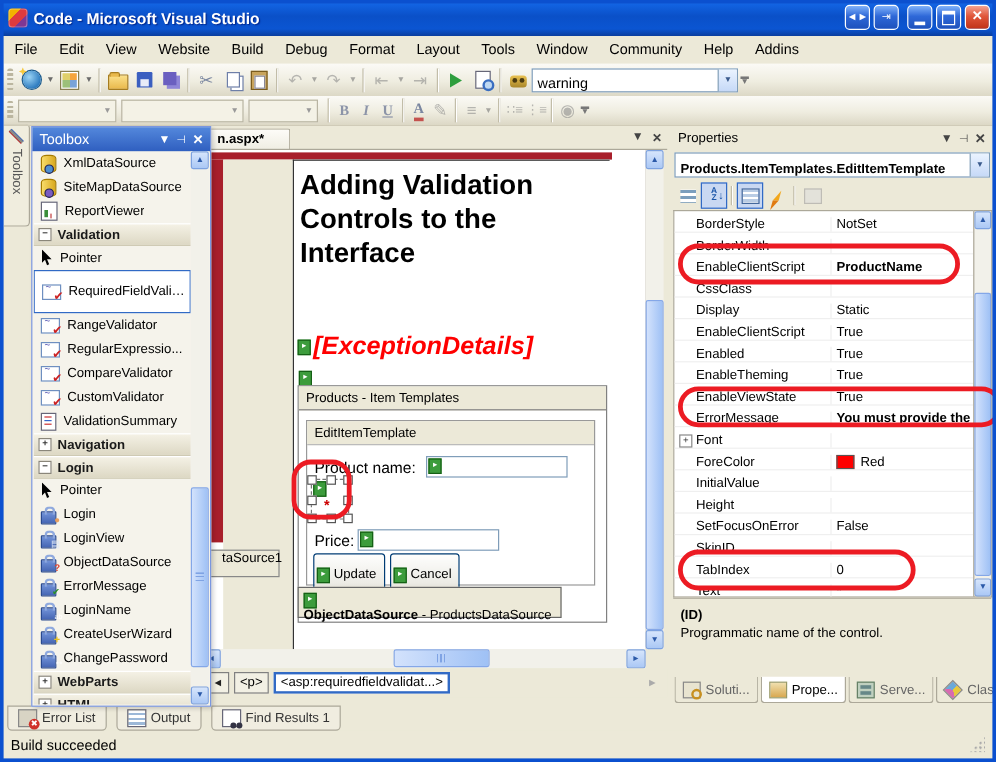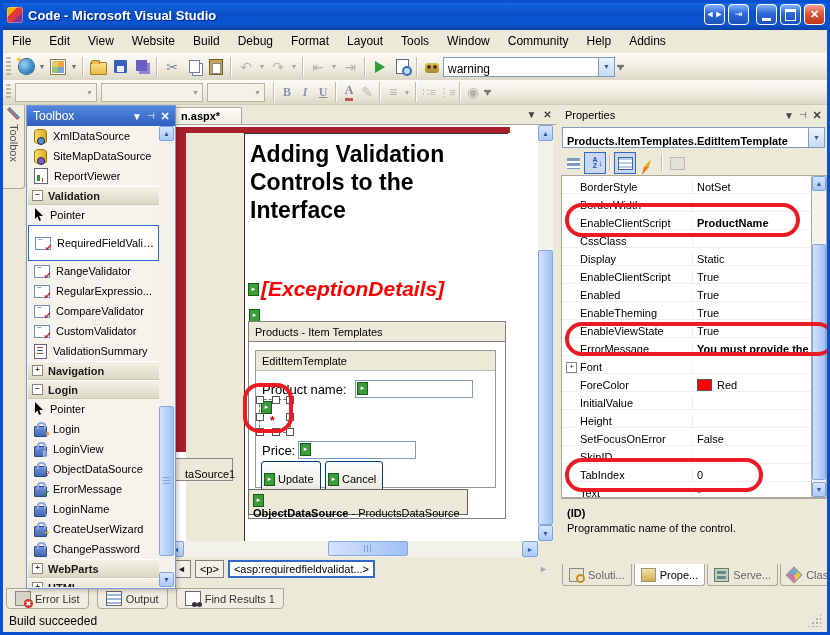--- a/index.html
+++ b/index.html
@@ -138,21 +138,21 @@
   .prodhdr{height:19px;background:#ECE9D8;border-bottom:1px solid #808080;font-size:11px;display:flex;align-items:center;padding-left:6px}
   .eitbox{position:absolute;left:6px;top:28px;width:239px;height:136px;border:1px solid #999;background:#fff}
   .eithdr{height:19px;background:#ECE9D8;border-bottom:1px solid #BBB;font-size:11px;display:flex;align-items:center;padding-left:6px}
   .flabel{position:absolute;font-size:13px;color:#000}
   .tbox{position:absolute;height:18px;background:#fff;border:1px solid #7F9DB9;box-sizing:border-box;display:flex;align-items:flex-start;padding:1px}
   .valsel{position:absolute;left:3px;top:48px;width:30px;height:32px;border:1px dashed #777}
   .h7{position:absolute;width:6px;height:6px;background:#fff;border:1px solid #555}
   .vstar{position:absolute;left:10px;top:14px;color:#C00;font-size:12px;font-weight:bold}
   .xpbtn{position:absolute;height:36px;border:1px solid #003C74;border-radius:3px;background:linear-gradient(#FEFEFD,#ECEBE5 70%,#D8D4C8);font-size:11px;display:flex;align-items:center;padding:0 6px 0 2px;box-sizing:border-box}
   .odsbox{position:absolute;left:3px;top:355px;width:220px;height:26px;background:#ECE9D8;border:1px solid #666;font-size:11px;padding:2px 0 0 4px;box-sizing:border-box}
-  .partialbox{position:absolute;left:-18px;top:333px;width:83px;height:23px;background:#ECE9D8;border:1px solid #888;font-size:11px;display:flex;align-items:flex-end;padding-left:34px;box-sizing:border-box}
+  .partialbox{position:absolute;left:-18px;top:333px;width:83px;height:23px;background:#ECE9D8;border:1px solid #888;font-size:11px;display:flex;align-items:flex-start;padding-left:34px;box-sizing:border-box}
   
   .tagnav{position:absolute;left:0;top:450px;width:388px;height:24px;background:#ECE9D8;display:flex;align-items:center}
   .tagbtn{height:18px;border:1px solid #808080;background:#F2F0E4;font-size:11px;display:flex;align-items:center;padding:0 4px;margin-left:4px;white-space:nowrap;box-sizing:border-box}
   .tagbtn.sel{background:#fff;border:2px solid #316AC5}
   .tagarr{font-size:9px;color:#222}
   .tagarr.pale{color:#AAA;border:none;background:none}
 
   
   .props{position:absolute;left:560px;top:105px;width:267px;height:482px;z-index:2}
   .p-title{height:20px;display:flex;align-items:center;font-size:11px;color:#000;padding-left:5px}

